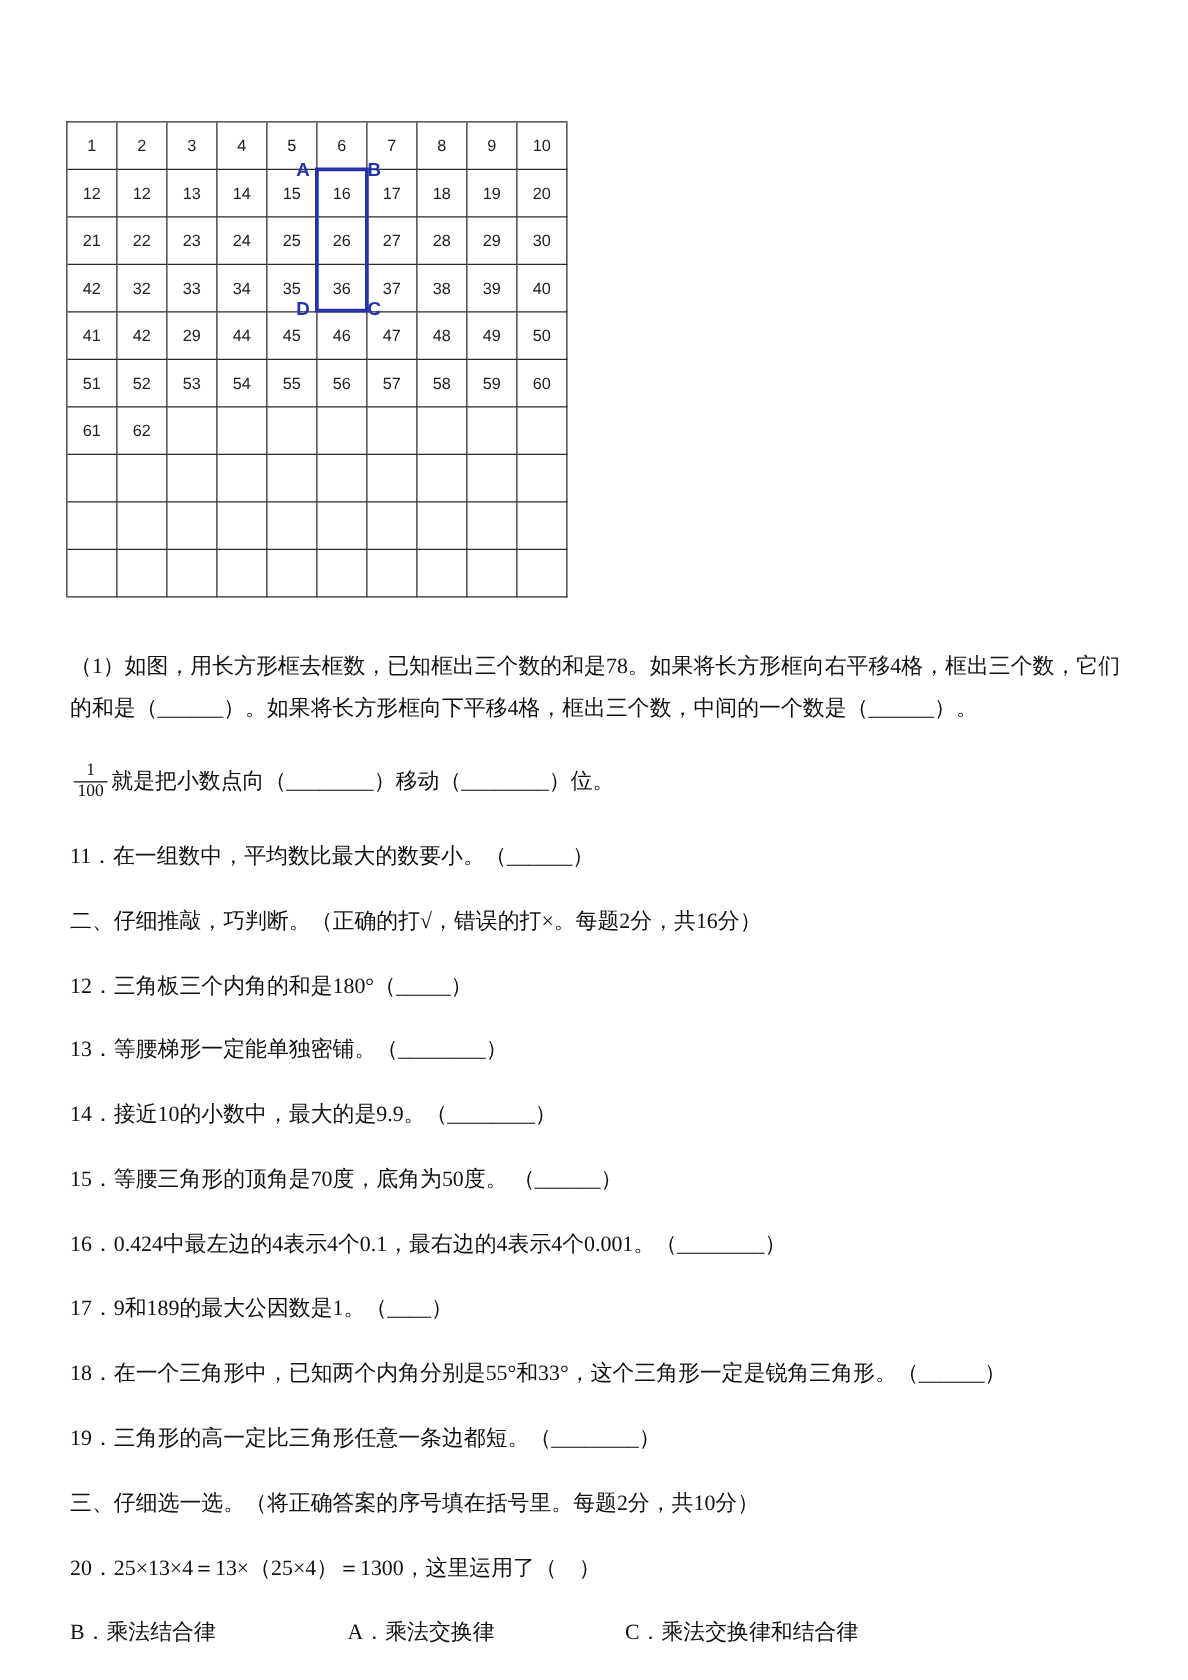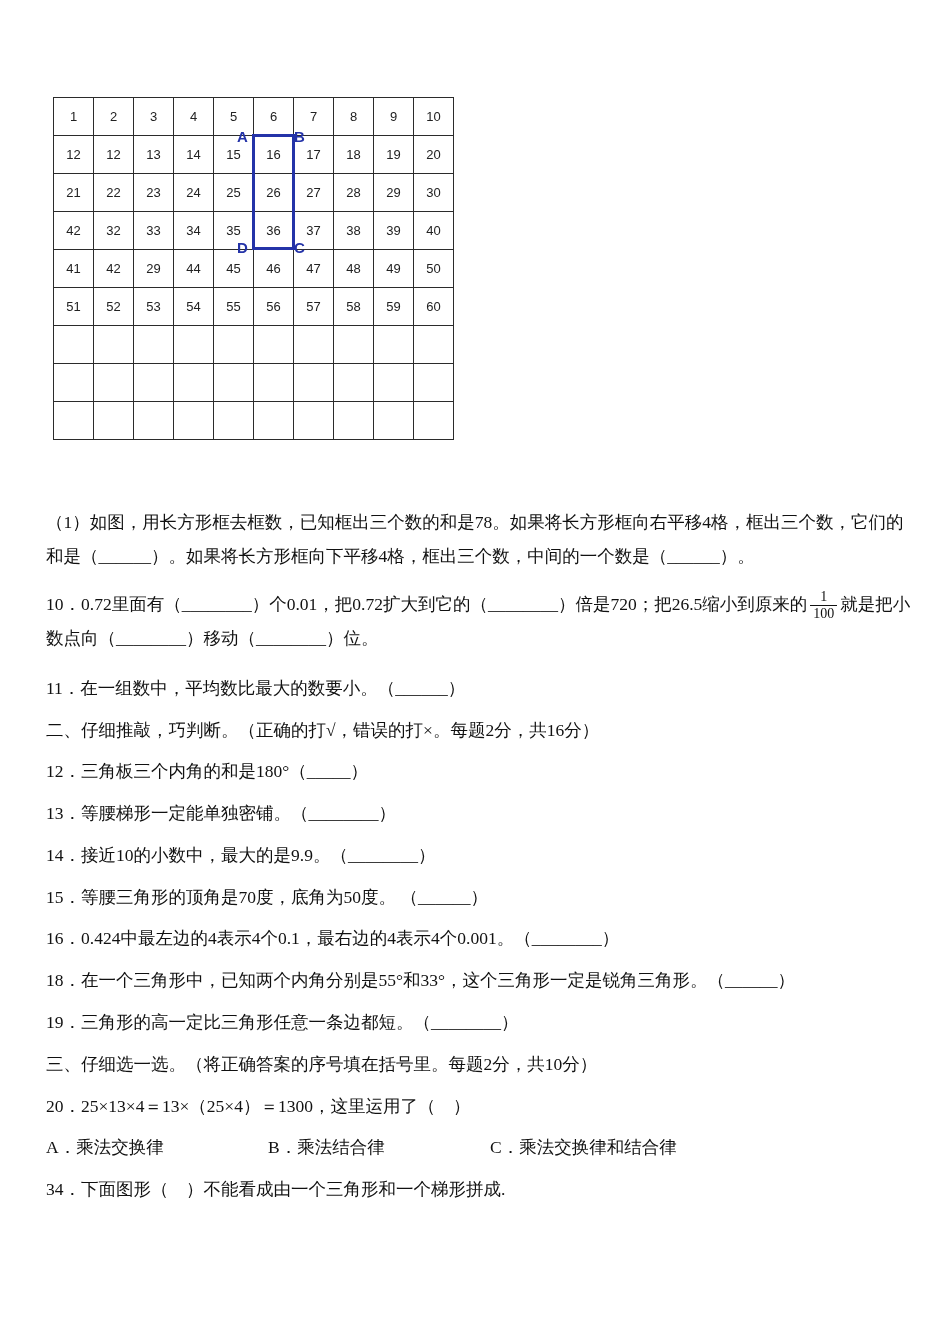--- a/index.html
+++ b/index.html
@@ -64,21 +64,21 @@
   
   .text-block {
     position: absolute;
     left: 38px;
     top: 498px;
     width: 882px;
     font-size: 17.5px;
     line-height: 1.93;
     color: var(--text, #111111);
   }
-  .text-block p { margin: 8px; }
+  .text-block p { margin: 18px; }
   .text-block p.q-frac { padding: 6px 0 8px 0; }
   .frac {
     display: inline-block;
     vertical-align: middle;
     text-align: center;
     font-size: 14px;
     line-height: 1.15;
     margin: 0 3px;
   }
   .frac .num { display: block; padding: 0 3px; }
@@ -161,20 +161,32 @@
             <td>53</td>
             <td>54</td>
             <td>55</td>
             <td>56</td>
             <td>57</td>
             <td>58</td>
             <td>59</td>
             <td>60</td>
           </tr>
           <tr>
+            <td>61</td>
+            <td>62</td>
+            <td></td>
+            <td></td>
+            <td></td>
+            <td></td>
+            <td></td>
+            <td></td>
+            <td></td>
+            <td></td>
+          </tr>
+          <tr>
             <td></td>
             <td></td>
             <td></td>
             <td></td>
             <td></td>
             <td></td>
             <td></td>
             <td></td>
             <td></td>
             <td></td>
@@ -208,33 +220,34 @@
     <div class="frame">
       <span class="flabel la">A</span>
       <span class="flabel lb">B</span>
       <span class="flabel lc">C</span>
       <span class="flabel ld">D</span>
     </div>
   </div>
 
   <div class="text-block" id="text-block">
       <p>（1）如图，用长方形框去框数，已知框出三个数的和是78。如果将长方形框向右平移4格，框出三个数，它们的和是（______）。如果将长方形框向下平移4格，框出三个数，中间的一个数是（______）。</p>
-      <p class="q-frac"><span>10．0.72里面有（________）个0.01，把0.72扩大到它的（________）倍是720；把26.5缩小到原来的</span><span class="frac"><span class="num">1</span><span class="den">100</span></span><span>就是把小数点向（________）移动（________）位。</span></p>
+      <p class="q-frac"><span class="frac"><span class="num">1</span><span class="den">100</span></span><span>就是把小数点向（________）移动（________）位。</span></p>
       <p>11．在一组数中，平均数比最大的数要小。（______）</p>
       <p>二、仔细推敲，巧判断。（正确的打√，错误的打×。每题2分，共16分）</p>
       <p>12．三角板三个内角的和是180°（_____）</p>
       <p>13．等腰梯形一定能单独密铺。（________）</p>
       <p>14．接近10的小数中，最大的是9.9。（________）</p>
       <p>15．等腰三角形的顶角是70度，底角为50度。 （______）</p>
       <p>16．0.424中最左边的4表示4个0.1，最右边的4表示4个0.001。（________）</p>
+      <p>17．9和189的最大公因数是1。（____）</p>
       <p>18．在一个三角形中，已知两个内角分别是55°和33°，这个三角形一定是锐角三角形。（______）</p>
       <p>19．三角形的高一定比三角形任意一条边都短。（________）</p>
       <p>三、仔细选一选。（将正确答案的序号填在括号里。每题2分，共10分）</p>
       <p>20．25×13×4＝13×（25×4）＝1300，这里运用了（　）</p>
       <p class="options">
+        <span>B．乘法结合律</span>
         <span>A．乘法交换律</span>
-        <span>B．乘法结合律</span>
         <span>C．乘法交换律和结合律</span>
       </p>
       <p>34．下面图形（　）不能看成由一个三角形和一个梯形拼成.</p>
     </div>
 
 </div>
 
 </body></html>

